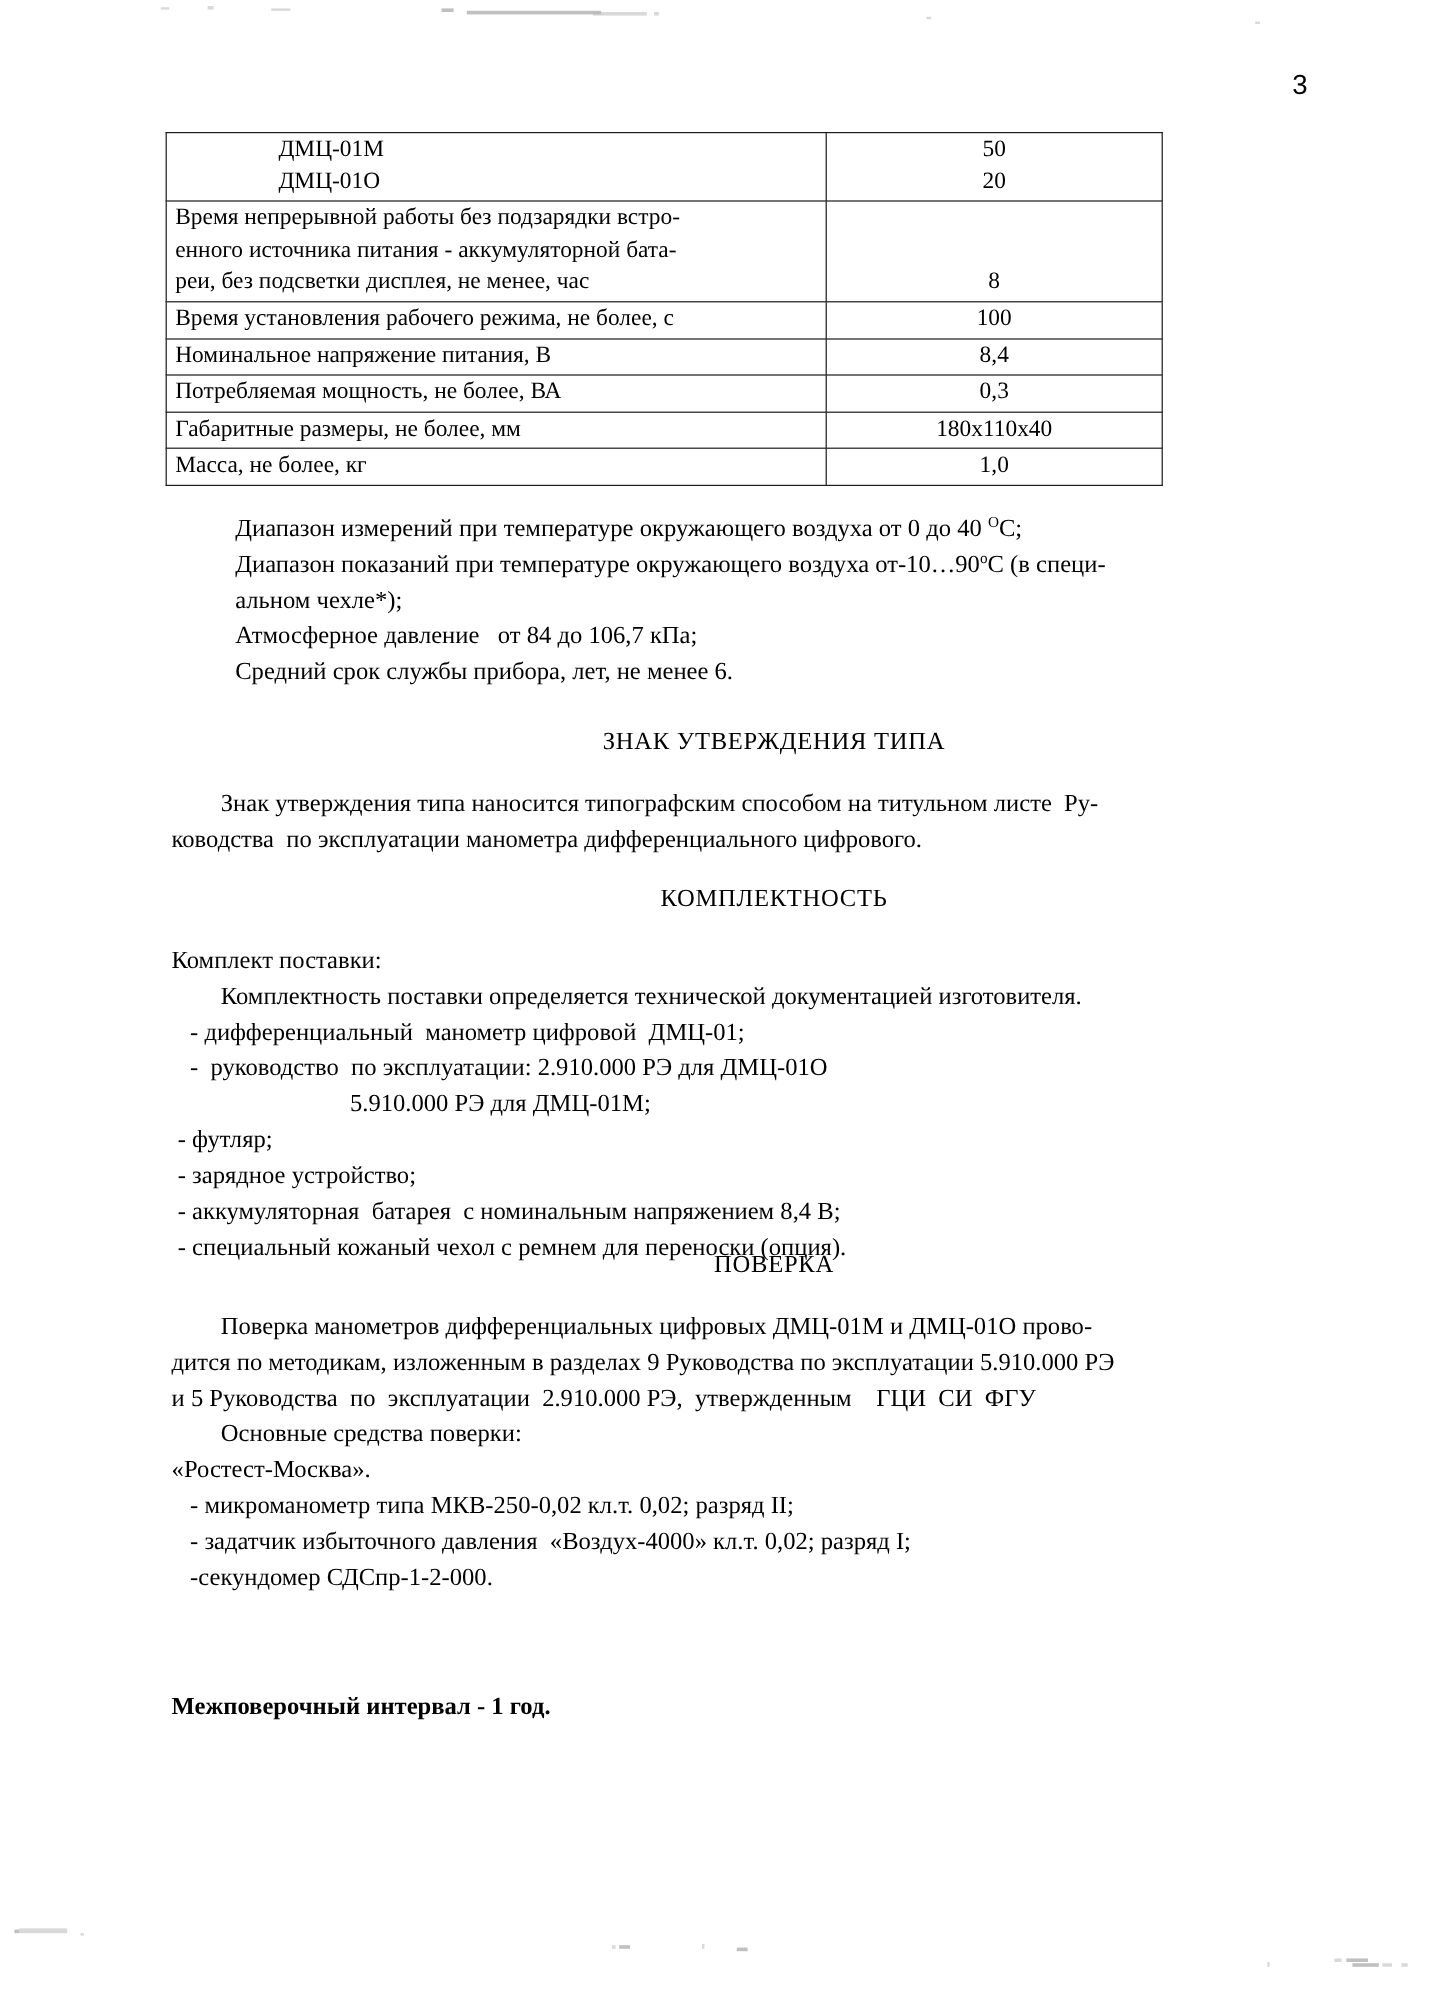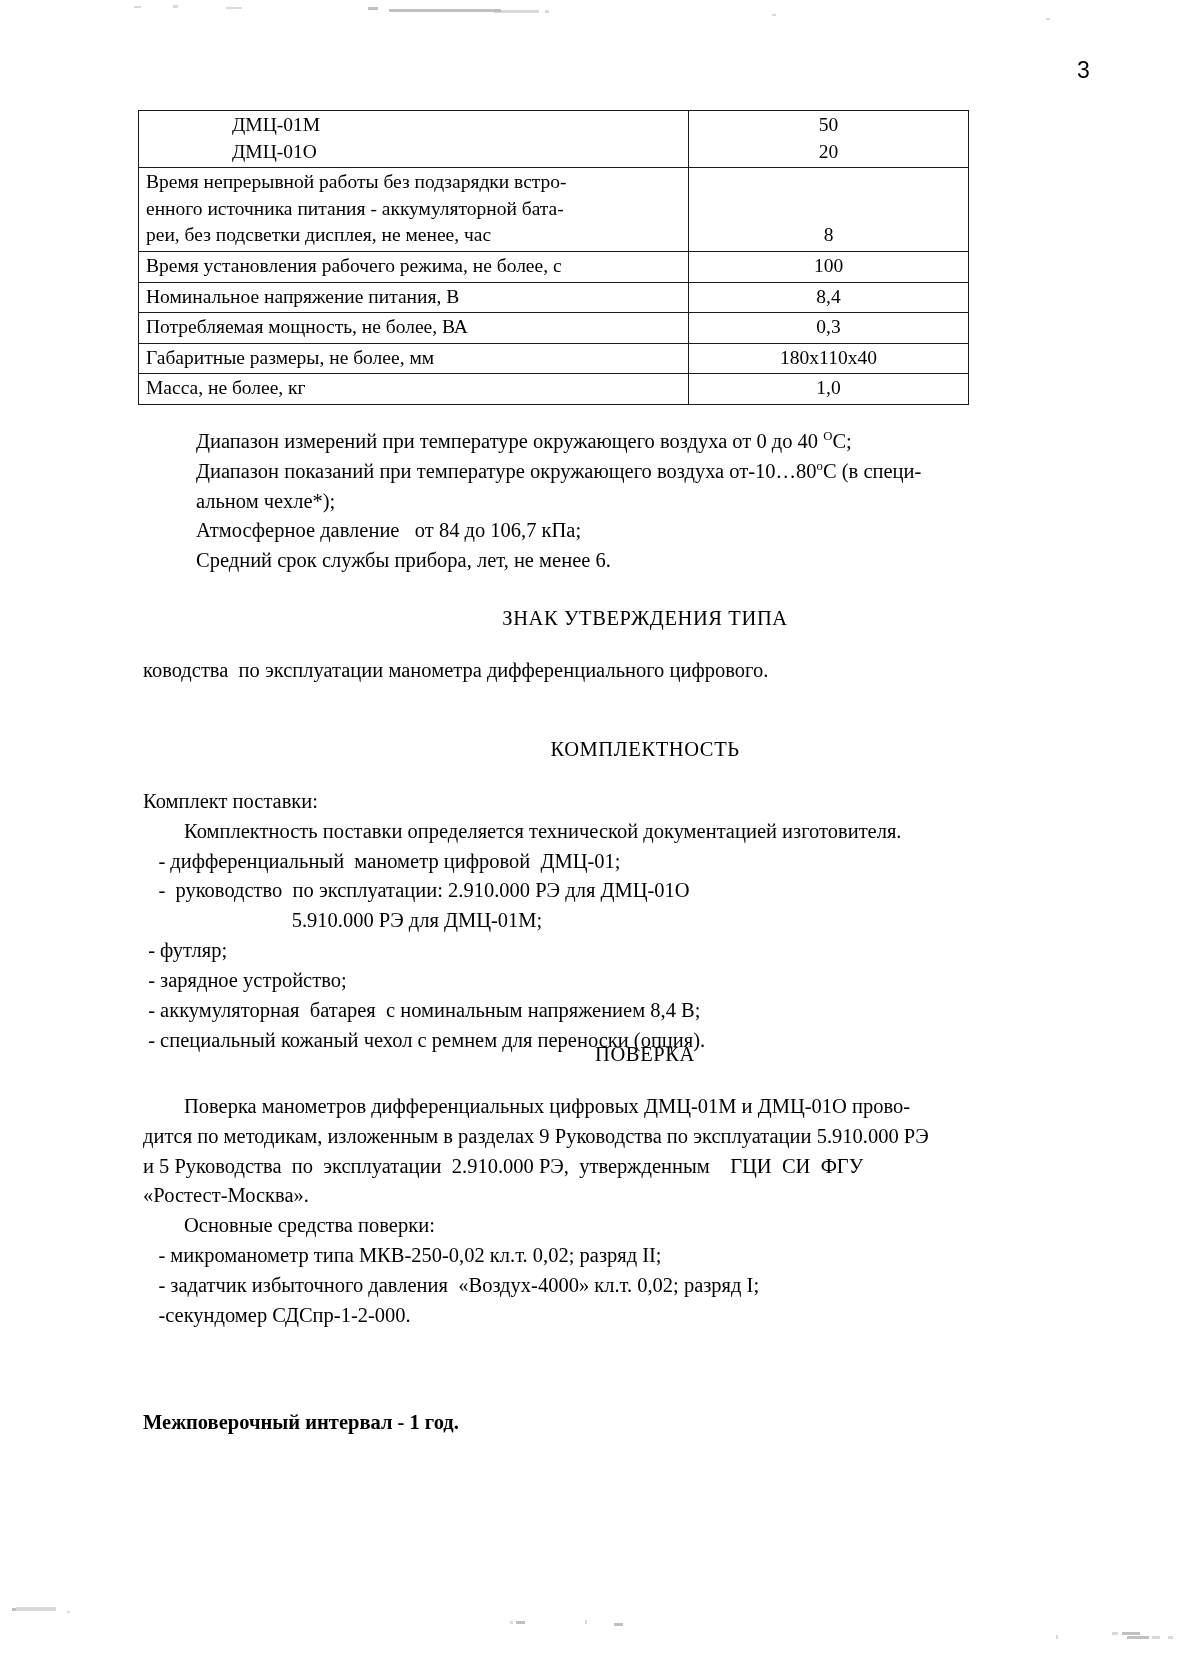--- a/index.html
+++ b/index.html
@@ -142,28 +142,29 @@
       </tr>
       <tr>
         <td class="label">Масса, не более, кг</td>
         <td class="value">1,0</td>
       </tr>
     </tbody>
   </table>
 
   <div class="block" style="left:196px;top:427px;width:810px;">
     <span class="line"><span>Диапазон измерений при температуре окружающего воздуха от 0 до 40 </span><sup>О</sup><span>С;</span></span>
-    <span class="line"><span>Диапазон показаний при температуре окружающего воздуха от-10…80</span><sup>о</sup><span>С (в специ-</span></span>
+    <span class="line"><span>Диапазон показаний при температуре окружающего воздуха от-10…90</span><sup>о</sup><span>С (в специ-</span></span>
     <span class="line">альном чехле*);</span>
     <span class="line">Атмосферное давление   от 84 до 106,7 кПа;</span>
     <span class="line">Средний срок службы прибора, лет, не менее 6.</span>
   </div>
 
   <div class="center-head" style="left:0;top:607px;">ЗНАК  УТВЕРЖДЕНИЯ  ТИПА</div>
   <div class="block" style="left:143px;top:656px;width:865px;">
+    <span class="line">        Знак утверждения типа наносится типографским способом на титульном листе  Ру-</span>
     <span class="line">ководства  по эксплуатации манометра дифференциального цифрового.</span>
   </div>
 
   <div class="center-head" style="left:0;top:738px;">КОМПЛЕКТНОСТЬ</div>
   <div class="block" style="left:143px;top:787px;width:865px;">
     <span class="line">Комплект поставки:</span>
     <span class="line">        Комплектность поставки определяется технической документацией изготовителя.</span>
     <span class="line">   - дифференциальный  манометр цифровой  ДМЦ-01;</span>
     <span class="line">   -  руководство  по эксплуатации: 2.910.000 РЭ для ДМЦ-01О</span>
     <span class="line">                             5.910.000 РЭ для ДМЦ-01М;</span>
@@ -171,22 +172,22 @@
     <span class="line"> - зарядное устройство;</span>
     <span class="line"> - аккумуляторная  батарея  с номинальным напряжением 8,4 В;</span>
     <span class="line"> - специальный кожаный чехол с ремнем для переноски (опция).</span>
   </div>
 
   <div class="center-head" style="left:0;top:1043px;">ПОВЕРКА</div>
   <div class="block" style="left:143px;top:1092px;width:865px;">
     <span class="line">        Поверка манометров дифференциальных цифровых ДМЦ-01М и ДМЦ-01О прово-</span>
     <span class="line">дится по методикам, изложенным в разделах 9 Руководства по эксплуатации 5.910.000 РЭ</span>
     <span class="line">и 5 Руководства  по  эксплуатации  2.910.000 РЭ,  утвержденным    ГЦИ  СИ  ФГУ</span>
+    <span class="line">        Основные средства поверки:</span>
     <span class="line">«Ростест-Москва».</span>
-    <span class="line">        Основные средства поверки:</span>
     <span class="line">   - микроманометр типа МКВ-250-0,02 кл.т. 0,02; разряд II;</span>
     <span class="line">   - задатчик избыточного давления  «Воздух-4000» кл.т. 0,02; разряд I;</span>
     <span class="line">   -секундомер СДСпр-1-2-000.</span>
   </div>
 
   <div class="block" style="left:143px;top:1408px;width:865px;font-weight:bold;">        Межповерочный интервал - 1 год.</div>
 
   <div class="speck dark" style="left: 12px; top: 1608px; width: 4px; height: 3px;"></div>
   <div class="speck" style="left: 16px; top: 1607px; width: 40px; height: 4px;"></div>
   <div class="speck" style="left: 67px; top: 1611px; width: 3px; height: 2px;"></div>

